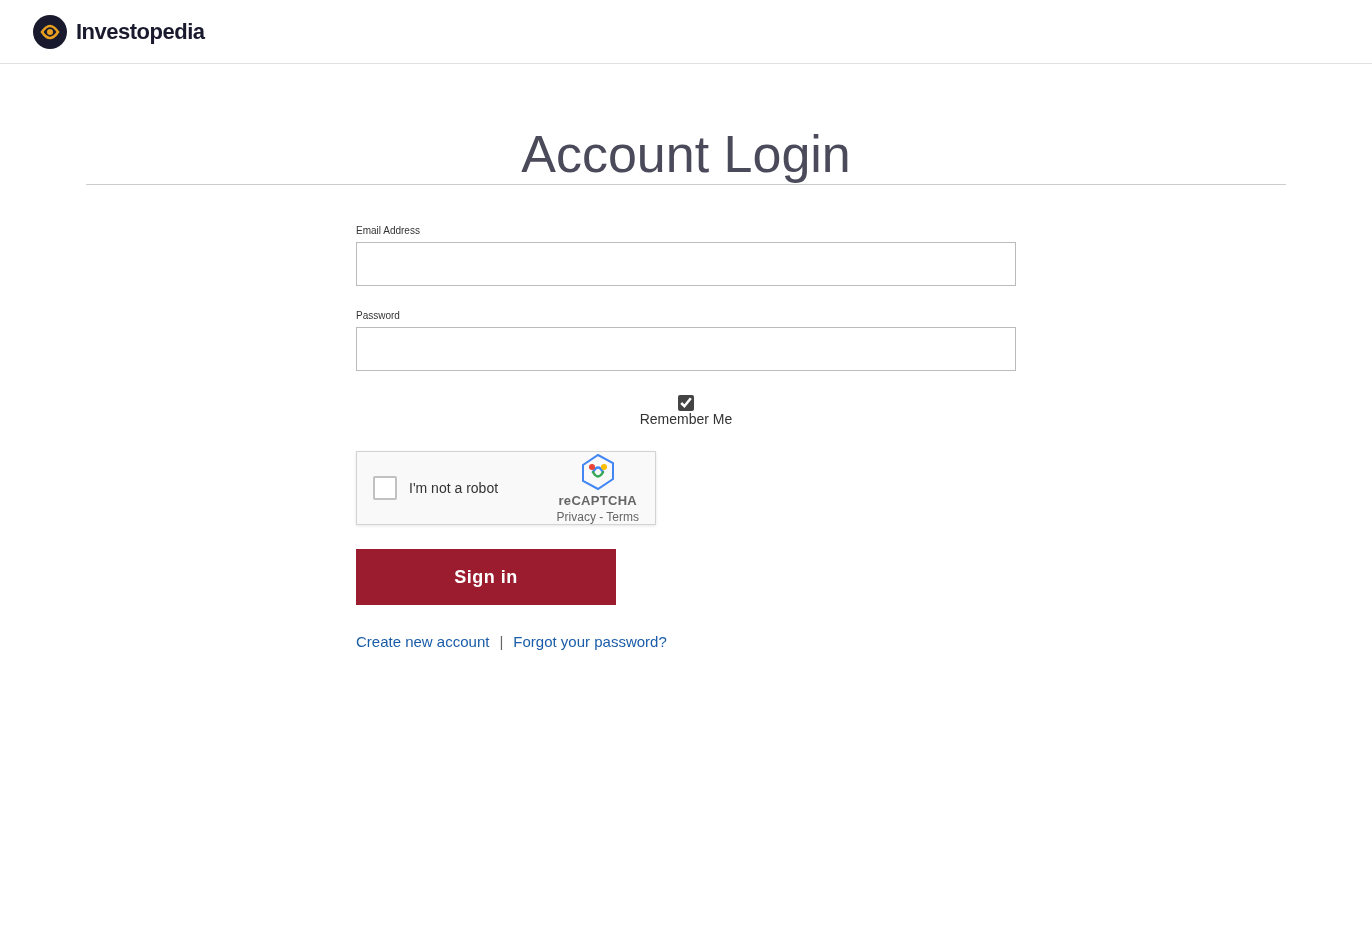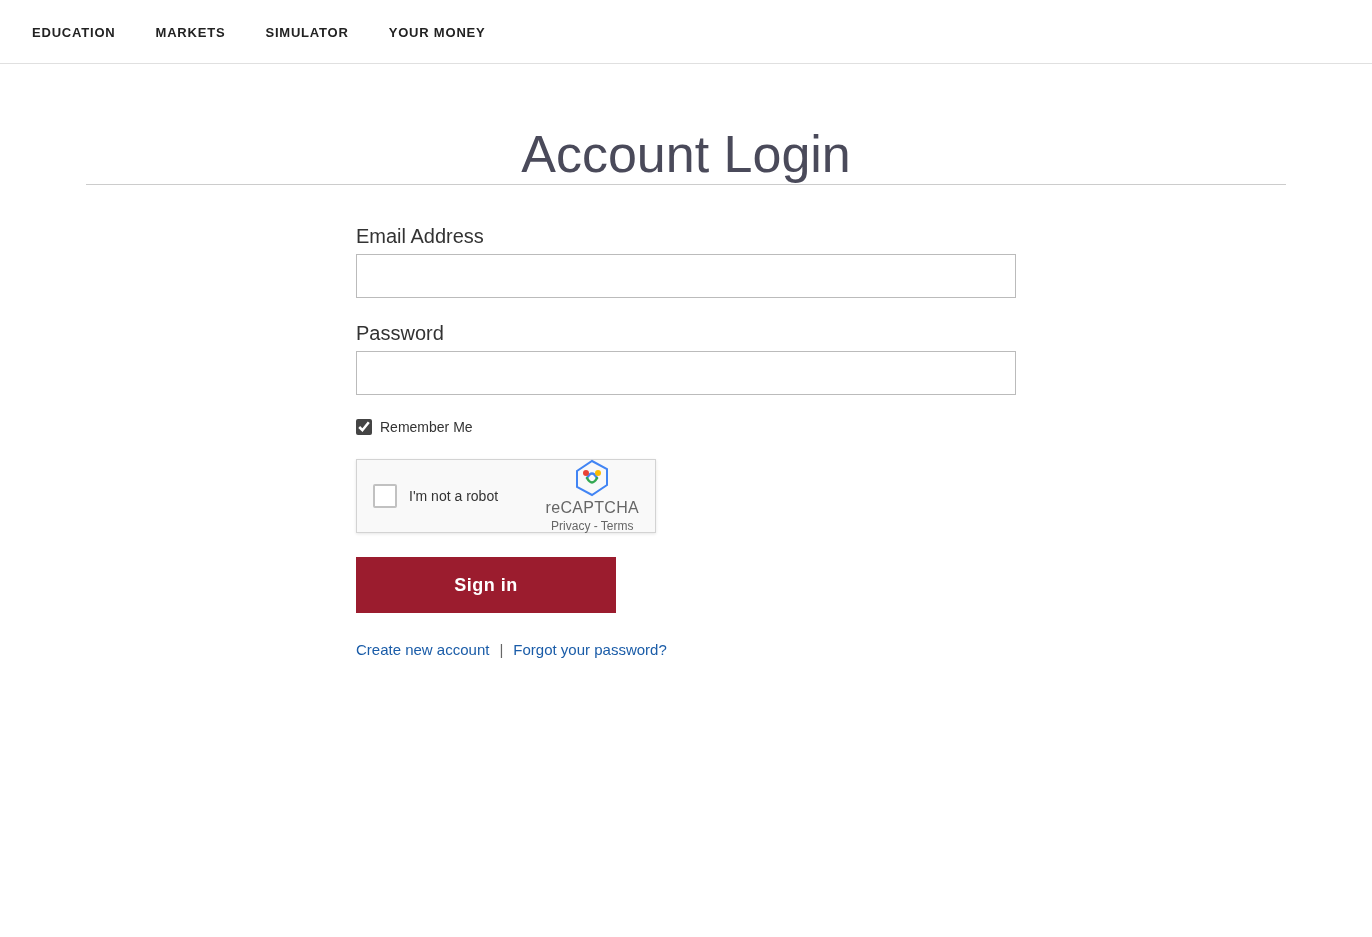--- a/index.html
+++ b/index.html
@@ -87,42 +87,43 @@
       max-width: 700px;
       padding: 0 20px;
     }
 
     .form-group {
       margin-bottom: 24px;
     }
 
     .form-label {
       display: block;
-      font-size: 20px;
+      font-size: 10px;
       font-weight: 500;
       color: #333;
       margin-bottom: 6px;
     }
 
     .form-input {
       width: 100%;
       height: 44px;
       border: 1px solid #bbb;
       padding: 0 10px;
       font-size: 15px;
       color: #333;
       outline: none;
       background: #fff;
     }
 
     
     .remember-me {
       display: flex;
-      gap: 8px;
+      align-items: center;
       margin-bottom: 24px;
+      flex-direction: column;
     }
 
     .remember-checkbox {
       width: 16px;
       height: 16px;
       cursor: pointer;
       accent-color: #444;
     }
 
     .remember-label {
@@ -170,23 +171,23 @@
       align-items: center;
       gap: 2px;
     }
 
     .recaptcha-logo {
       width: 38px;
       height: 38px;
     }
 
     .recaptcha-brand {
-      font-size: 16px;
+      font-size: 13px;
       color: #666;
-      font-weight: 400;
+      font-weight: 700;
       letter-spacing: 0.3px;
     }
 
     .recaptcha-links {
       font-size: 12px;
       color: #666;
     }
 
     
     .sign-in-btn {
@@ -219,28 +220,28 @@
 
     .footer-divider {
       color: #666;
       font-size: 15px;
     }
   </style>
 </head>
 <body>
 
 <header class="header">
-  <nav>
-    <ul class="nav-links">
-      <li><a href="#">EDUCATION</a></li>
-      <li><a href="#">MARKETS</a></li>
-      <li><a href="#">SIMULATOR</a></li>
-      <li><a href="#">YOUR MONEY</a></li>
-    </ul>
-  </nav>
+  <div class="logo-area">
+    <svg class="logo-icon" viewBox="0 0 36 36" xmlns="http://www.w3.org/2000/svg">
+      <circle cx="18" cy="18" r="17" fill="#1a1a2e" stroke="none"></circle>
+      <path d="M10 18 Q18 6 26 18 Q18 30 10 18Z" fill="none" stroke="#e8a020" stroke-width="2.5"></path>
+      <circle cx="18" cy="18" r="3" fill="#e8a020"></circle>
+    </svg>
+    <span class="logo-text">Investopedia</span>
+  </div>
 </header>
 
 <main class="main">
   <h1 class="page-title">Account Login</h1>
   <hr class="title-divider">
 
   <form class="login-form">
 
     <div class="form-group">
       <label class="form-label">Email Address</label>

